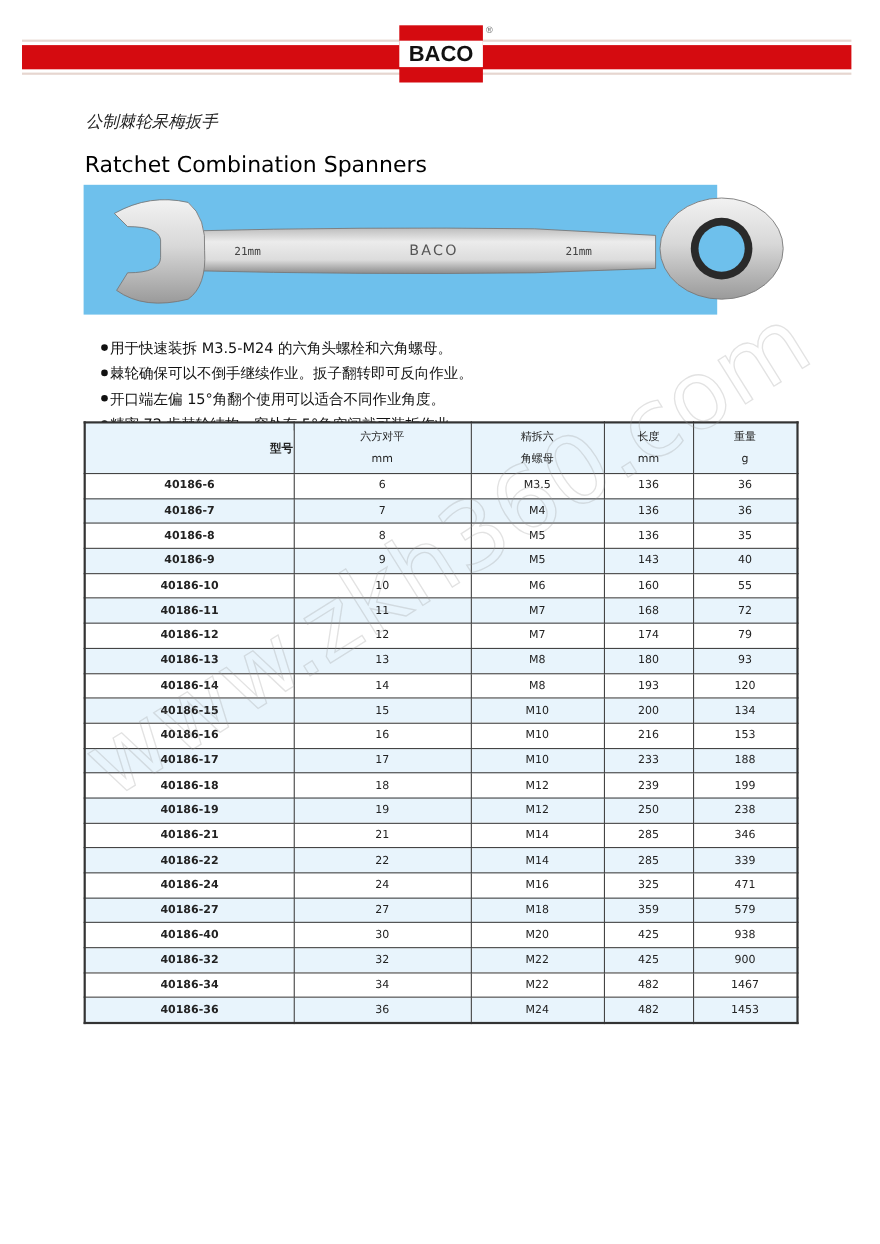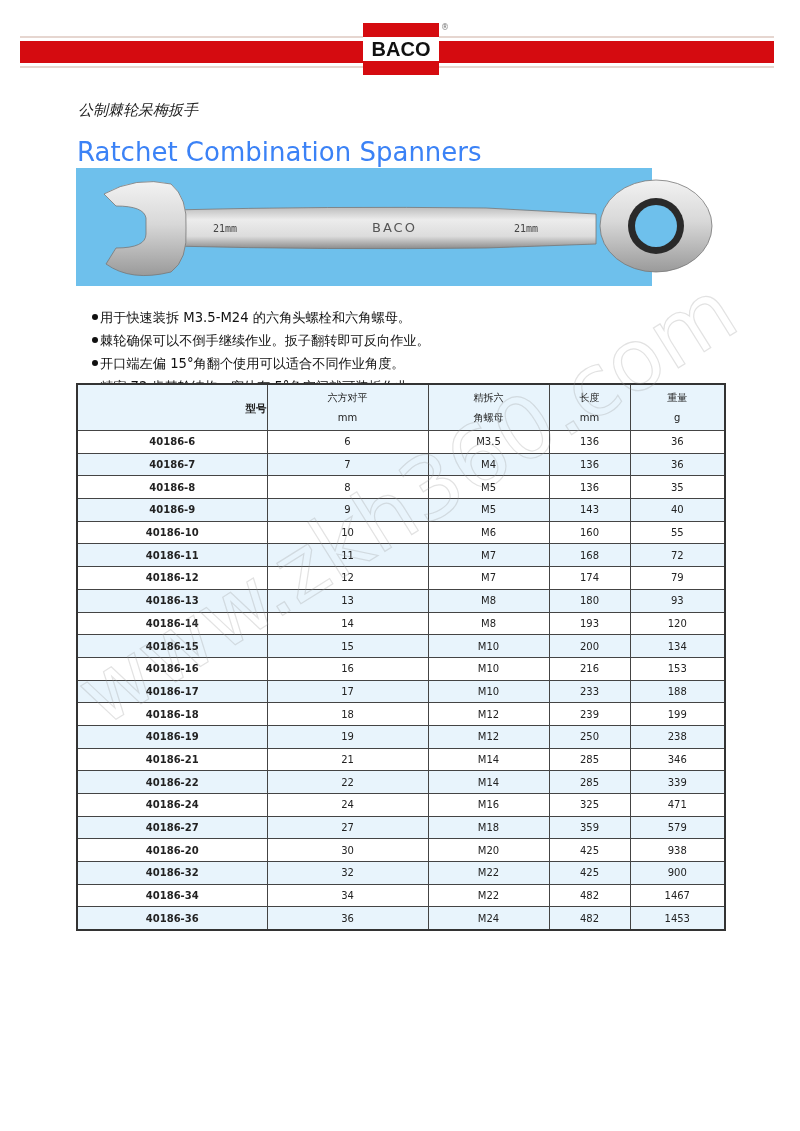--- a/index.html
+++ b/index.html
@@ -12,21 +12,21 @@
   .brand-bar .red { position: absolute; left: 0; top: 3px; right: 0; height: 22px; background: #d50b10; }
   .logo { position: absolute; left: 363px; top: 23px; width: 76px; height: 52px; background: #d50b10; }
   .logo .white-band { position: absolute; left: 0; right: 0; top: 14px; height: 24px; background: #fff; }
   .logo .text { position: absolute; left: 0; right: 0; top: 14px; height: 24px; line-height: 24px;
                 text-align: center; font-family: "Liberation Sans", sans-serif; font-weight: bold;
                 font-size: 20px; letter-spacing: 0px; color: #111; }
   .reg { position: absolute; left: 441px; top: 23px; font-size: 8px; color: #777; }
 
   
   .title-cn { position: absolute; left: 78px; top: 101px; font-size: 15px; color: #222; font-style: italic; }
-  .title-en { position: absolute; left: 77px; top: 137px; font-size: 26px; color: #3b82f6;
+  .title-en { position: absolute; left: 77px; top: 137px; font-size: 20px; color: #000000;
               font-family: "DejaVu Sans", sans-serif; }
 
   
   .photo { position: absolute; left: 76px; top: 168px; width: 576px; height: 118px; background: #6ec0ec; }
   .photo svg { position: absolute; left: 0; top: 0; }
 
   
   .bullets { position: absolute; left: 76px; top: 290px; width: 640px; margin: 16px; padding: 0; list-style: none; }
   .bullets li { height: 23px; line-height: 23px; font-size: 13.2px; color: #111; white-space: nowrap; }
   .bullets li .dot { display: inline-block; width: 6px; height: 6px; border-radius: 50%; background: #111;
@@ -250,21 +250,21 @@
         <td>471</td>
       </tr>
       <tr>
         <td class="model">40186-27</td>
         <td>27</td>
         <td>M18</td>
         <td>359</td>
         <td>579</td>
       </tr>
       <tr>
-        <td class="model">40186-20</td>
+        <td class="model">40186-40</td>
         <td>30</td>
         <td>M20</td>
         <td>425</td>
         <td>938</td>
       </tr>
       <tr>
         <td class="model">40186-32</td>
         <td>32</td>
         <td>M22</td>
         <td>425</td>

